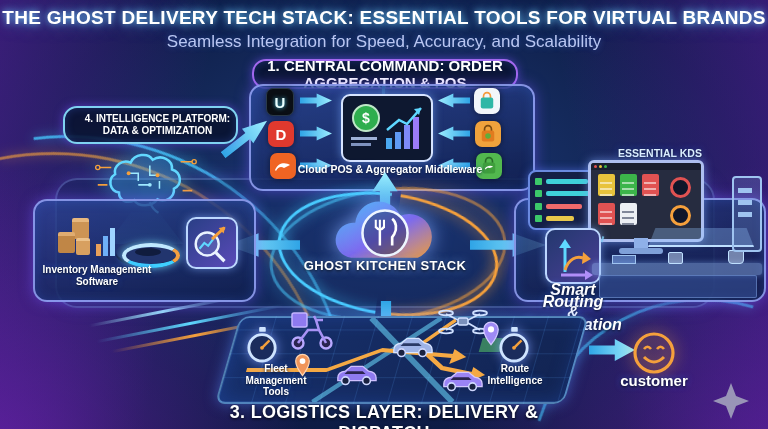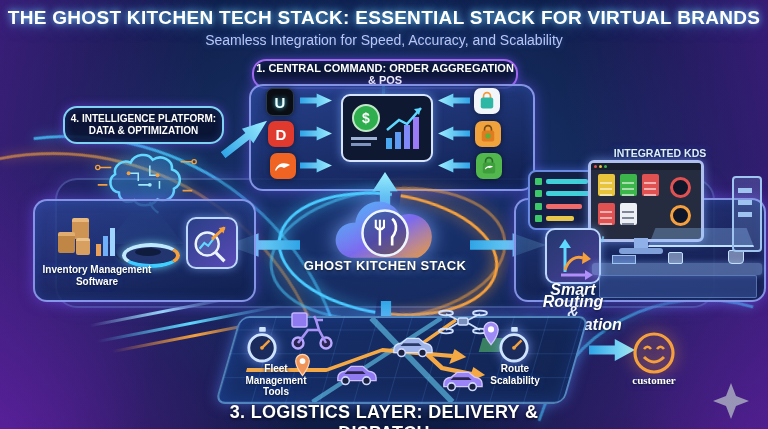--- a/index.html
+++ b/index.html
@@ -15,21 +15,21 @@
   }
   .abs{position:absolute;}
   .ml{white-space:pre-line;}
   .ctr{text-align:center;}
 
   
   .title{
     left:0;right:0;top:7px;text-align:center;font-size:19px;font-weight:bold;letter-spacing:.3px;
     text-shadow:0 0 7px rgba(110,210,255,.95),0 0 18px rgba(90,170,255,.6);
   }
-  .subtitle{left:0;right:0;top:32px;text-align:center;font-size:14px;color:#b9c6f2;
+  .subtitle{left:0;right:0;top:32px;text-align:center;font-size:17px;color:#b9c6f2;
     text-shadow:0 0 6px rgba(80,140,255,.45);}
   .seclabel{font-weight:bold;font-size:10px;line-height:12px;text-shadow:0 1px 3px #000a,0 0 6px rgba(60,120,255,.5);}
   .bigcap{font-weight:bold;font-size:13px;letter-spacing:.4px;text-shadow:0 1px 3px #000c,0 0 8px rgba(120,180,255,.6);}
 
   
   .badge{
     display:flex;align-items:center;justify-content:center;text-align:center;
     background:rgba(10,20,50,.92);border-radius:14px;font-weight:bold;color:#fff;
     box-shadow:0 0 10px rgba(120,80,255,.55), inset 0 0 8px rgba(70,120,255,.25);
   }
@@ -86,26 +86,26 @@
 
   <div class="abs arc" style="width:560px;height:560px;left:-215px;top:135px;border-top-color:#45c8ff;transform:rotate(38deg);opacity:.8;filter:drop-shadow(0 0 6px rgba(70,200,255,.8));"></div>
   <div class="abs arc" style="width:560px;height:560px;left:-230px;top:152px;border-top-color:#f5a03c;transform:rotate(34deg);opacity:.65;filter:drop-shadow(0 0 6px rgba(245,160,60,.8));"></div>
   <div class="abs arc" style="width:460px;height:460px;left:452px;top:100px;border-right-color:#45c8ff;transform:rotate(16deg);opacity:.55;filter:drop-shadow(0 0 6px rgba(70,200,255,.8));"></div>
   <div class="abs arc" style="width:430px;height:430px;left:472px;top:122px;border-right-color:#f5a03c;transform:rotate(12deg);opacity:.7;filter:drop-shadow(0 0 6px rgba(245,160,60,.8));"></div>
   <div class="abs arc" style="width:340px;height:340px;left:530px;top:298px;border-top-color:#45c8ff;transform:rotate(-28deg);opacity:.6;filter:drop-shadow(0 0 6px rgba(70,200,255,.8));"></div>
   <div class="abs streak" style="left:95px;top:322px;width:190px;background:linear-gradient(90deg,transparent,#5fd8ff,transparent);transform:rotate(-11deg);"></div>
   <div class="abs streak" style="left:110px;top:334px;width:170px;background:linear-gradient(90deg,transparent,#f5a03c,transparent);transform:rotate(-11deg);"></div>
   <div class="abs streak" style="left:88px;top:310px;width:150px;background:linear-gradient(90deg,transparent,#9fe9ff,transparent);transform:rotate(-11deg);"></div>
 
-  <div class="abs title">THE GHOST KITCHEN TECH STACK: ESSENTIAL STACK FOR VIRTUAL BRANDS</div>
+  <div class="abs title">THE GHOST DELIVERY TECH STACK: ESSENTIAL TOOLS FOR VIRTUAL BRANDS</div>
   <div class="abs subtitle">Seamless Integration for Speed, Accuracy, and Scalability</div>
 
   <div class="abs band" style="left:55px;top:178px;width:656px;height:126px;"></div>
 
-  <div class="abs badge" style="left:252px;top:59px;width:262px;height:26px;border:2px solid #a268ee;font-size:11px;">
+  <div class="abs badge" style="left:252px;top:59px;width:262px;height:26px;border:2px solid #a268ee;font-size:15px;">
     <span>1. CENTRAL COMMAND: ORDER AGGREGATION &amp; POS</span>
   </div>
   <div class="abs" style="left:382px;top:86px;width:3px;height:9px;background:#5fd8ff;box-shadow:0 0 5px #5fd8ff;"></div>
 
   <div class="abs panel" style="left:249px;top:84px;width:282px;height:103px;"></div>
 
   <div class="abs appico" style="left:266px;top:88px;background:#0a0e14;border:1px solid #2a3a4a;">
     <span class="glyph" style="color:#eaffff;text-shadow:0 0 4px #4fd8ff;">U</span>
   </div>
   <div class="abs appico" style="left:268px;top:121px;background:#e0392e;">
@@ -153,20 +153,21 @@
     <div class="abs" style="left:8px;top:47px;width:20px;height:2.5px;background:#7f93bf;"></div>
     <svg class="abs" style="left:40px;top:6px;" width="44" height="50" viewBox="0 0 44 50">
       <rect x="3" y="36" width="6" height="11" fill="#4aa8f0"></rect>
       <rect x="12" y="30" width="6" height="17" fill="#5f9af4"></rect>
       <rect x="21" y="23" width="6" height="24" fill="#7f8af8"></rect>
       <rect x="30" y="15" width="6" height="32" fill="#9b7af8"></rect>
       <polyline points="4,28 16,18 24,22 38,6" fill="none" stroke="#5fd8ff" stroke-width="2.5"></polyline>
       <path d="M38 6 l-7 1 5 6 z" fill="#5fd8ff"></path>
     </svg>
   </div>
+  <div class="abs ctr seclabel" style="left:255px;top:163px;width:270px;font-size:10.5px;">Cloud POS &amp; Aggregator Middleware</div>
 
   <div class="abs ringL" style="left:277px;top:193px;width:216px;height:116px;transform:rotate(8deg);"></div>
   <div class="abs ringR" style="left:277px;top:193px;width:216px;height:116px;transform:rotate(8deg);"></div>
   <div class="abs ringL" style="left:269px;top:188px;width:232px;height:126px;transform:rotate(-7deg);opacity:.55;"></div>
   <div class="abs ringR" style="left:269px;top:188px;width:232px;height:126px;transform:rotate(-7deg);opacity:.55;"></div>
 
   <div class="abs arrow" style="left:363px;top:179px;width:44px;height:30px;transform:rotate(-90deg);"></div>
   <div class="abs arrow" style="left:363px;top:309px;width:46px;height:30px;transform:rotate(90deg);"></div>
   <div class="abs arrow" style="left:226px;top:231px;width:74px;height:28px;transform:rotate(180deg);"></div>
   <div class="abs arrow" style="left:470px;top:231px;width:76px;height:28px;"></div>
@@ -181,21 +182,21 @@
       </linearGradient>
     </defs>
     <path d="M32 68 A17 17 0 1 1 36 34 A23 23 0 0 1 80 27 A19 19 0 1 1 97 68 Z" fill="url(#cloudg)" opacity="0.95"></path>
     <circle cx="65" cy="44" r="22" fill="rgba(12,24,56,0.4)" stroke="#eef6ff" stroke-width="2.5"></circle>
     <path d="M56 31 v8 M60 31 v8 M64 31 v8" stroke="#fff" stroke-width="2" fill="none"></path>
     <path d="M56 38 q4 5 8 0 M60 40 v16" stroke="#fff" stroke-width="2.4" fill="none"></path>
     <path d="M72 30 c4 3 5 10 2 15 l-2 3 v8" stroke="#fff" stroke-width="2.6" fill="none"></path>
   </svg>
   <div class="abs ctr bigcap" style="left:285px;top:258px;width:200px;">GHOST KITCHEN STACK</div>
 
-  <div class="abs badge ml" style="left:63px;top:106px;width:157px;height:34px;border:2px solid #7fd2f2;font-size:10px;line-height:12px;">
+  <div class="abs badge ml" style="left:63px;top:106px;width:157px;height:34px;border:2px solid #7fd2f2;font-size:10px;line-height:12px;padding-left:14px;">
     <span class="ml">4. INTELLIGENCE PLATFORM:
 DATA &amp; OPTIMIZATION</span>
   </div>
 
   <svg class="abs" style="left:92px;top:142px;filter:drop-shadow(0 0 8px rgba(80,210,255,.9));" width="106" height="78" viewBox="0 0 110 80">
     <path d="M28 52 C18 50 16 38 24 33 C22 24 32 17 40 21 C44 12 58 10 63 18 C72 12 84 18 83 28 C93 31 94 44 85 48 C86 57 76 63 68 59 C62 67 48 67 44 60 C36 64 28 60 28 52 Z" fill="rgba(50,140,220,.18)" stroke="#62d8ff" stroke-width="2.6"></path>
     <path d="M60 62 q3 8 9 11" fill="none" stroke="#62d8ff" stroke-width="2.4"></path>
     <path d="M38 32 h10 v8 M60 24 v10 h8 M48 44 h12 M70 40 v8" fill="none" stroke="#9feaff" stroke-width="1.6"></path>
     <circle cx="38" cy="32" r="2" fill="#f5a03c"></circle>
       <circle cx="68" cy="34" r="2" fill="#f5a03c"></circle>
@@ -230,21 +231,21 @@
       <polyline points="12,31 17,25 21,28 27,20" fill="none" stroke="#5fd8ff" stroke-width="2.2"></polyline>
       <path d="M29 35 L38 44" stroke="#eaf4ff" stroke-width="3.4"></path>
       <path d="M25 21 L38 9" stroke="#f5a03c" stroke-width="3"></path>
       <path d="M39 8 l-7 1.5 5 5.5 z" fill="#f5a03c"></path>
     </svg>
   </div>
 
   <div class="abs ml maplabel" style="left:36px;top:264px;width:122px;">Inventory Management
 Software</div>
 
-  <div class="abs ctr seclabel" style="left:580px;top:147px;width:160px;font-size:10.5px;color:#dff2ff;">INTEGRATED KDS</div>
+  <div class="abs ctr seclabel" style="left:580px;top:147px;width:160px;font-size:10.5px;color:#dff2ff;">ESSENTIAL KDS</div>
 
   <div class="abs panel" style="left:514px;top:198px;width:248px;height:100px;background:linear-gradient(170deg, rgba(36,58,128,.8), rgba(14,26,66,.9));"></div>
 
   <div class="abs" style="left:528px;top:170px;width:72px;height:60px;background:#141f46;border:2px solid #6a8ae0;border-radius:8px;box-shadow:0 0 8px rgba(90,130,255,.5);padding:6px 5px;box-sizing:border-box;display:flex;flex-direction:column;justify-content:space-between;">
     <div style="display:flex;gap:4px;align-items:center;">
         <div class="rowsq"></div>
         <div class="rowbar" style="width:42px;background:#3fd0d8;"></div>
       </div>
     <div style="display:flex;gap:4px;align-items:center;">
         <div class="rowsq"></div>
@@ -373,29 +374,29 @@
       <circle cx="34" cy="19" r="4" fill="#1a2240" stroke="#cfd8ff" stroke-width="1.6"></circle>
   </svg>
 
   <svg class="abs" style="left:498px;top:326px;filter:drop-shadow(0 0 6px rgba(130,160,255,.8));" width="32" height="38" viewBox="0 0 34 40">
     <rect x="14" y="1" width="7" height="5" rx="1" fill="#cfe4ff"></rect>
     <circle cx="17" cy="23" r="14" fill="#1b2c5c" stroke="#cfe4ff" stroke-width="3"></circle>
     <path d="M17 23 L25 15" stroke="#f5a03c" stroke-width="2.6"></path>
     <circle cx="17" cy="23" r="2" fill="#f5a03c"></circle>
   </svg>
   <div class="abs ml maplabel" style="left:482px;top:363px;width:66px;">Route
-Scalability</div>
+Intelligence</div>
 
   <div class="abs arrow" style="left:589px;top:337px;width:46px;height:26px;"></div>
   <svg class="abs" style="left:632px;top:331px;filter:drop-shadow(0 0 8px rgba(245,160,60,.85));" width="44" height="44" viewBox="0 0 44 44">
     <circle cx="22" cy="22" r="19" fill="none" stroke="#f5a03c" stroke-width="3.2"></circle>
     <path d="M12 18 q3.5 -4.5 7 0 M25 18 q3.5 -4.5 7 0" fill="none" stroke="#f5a03c" stroke-width="2.6"></path>
     <path d="M12 26 q10 10 20 0" fill="none" stroke="#f5a03c" stroke-width="3"></path>
   </svg>
-  <div class="abs ctr maplabel" style="left:620px;top:375px;width:68px;font-size:11px;font-family:Liberation Serif, serif;">customer</div>
+  <div class="abs ctr maplabel" style="left:620px;top:375px;width:68px;font-size:15px;">customer</div>
 
   <svg class="abs" style="left:712px;top:382px;" width="38" height="38" viewBox="0 0 38 38">
     <path d="M19 1 L24 14 L37 19 L24 24 L19 37 L14 24 L1 19 L14 14 Z" fill="#a2a2bc" opacity=".9"></path>
   </svg>
 
   <div class="abs ctr" style="left:184px;top:402px;width:400px;font-weight:bold;font-size:18px;letter-spacing:.3px;text-shadow:0 1px 3px #000c;">3. LOGISTICS LAYER: DELIVERY &amp; DISPATCH</div>
 
 </div>
 
 </body></html>

